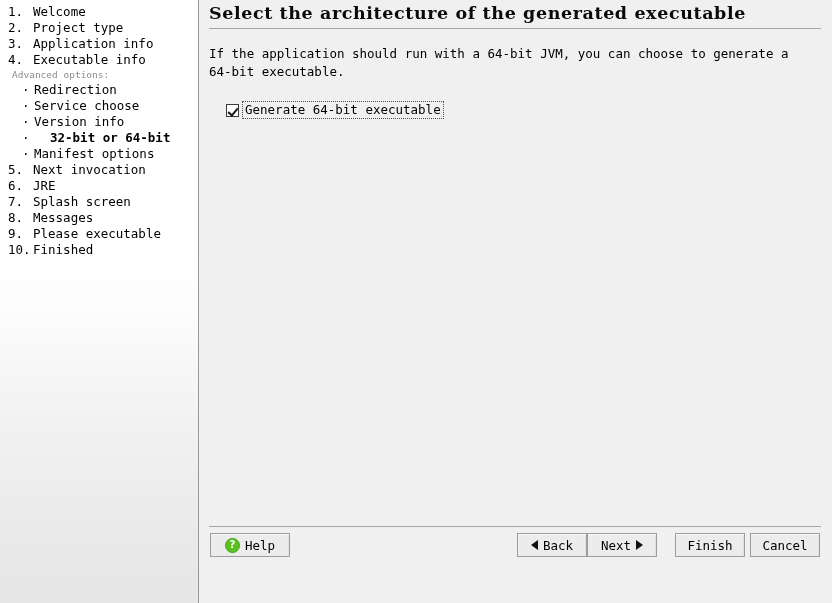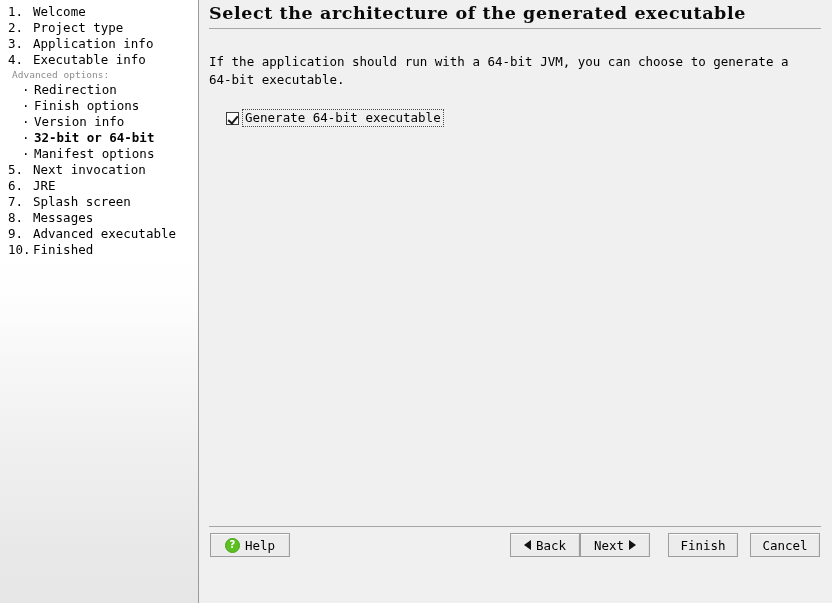--- a/index.html
+++ b/index.html
@@ -73,20 +73,21 @@
   }
   .substep .dot {
     display: inline-block;
     width: 12px;
     flex: 0 0 12px;
     color: #000;
   }
   .substep.current .label,
   .step.current .label {
     font-weight: bold;
+    margin-left: 16px;
   }
   #watermark {
     position: absolute;
     right: -6px;
     bottom: 2px;
     transform-origin: right bottom;
     transform: rotate(-90deg) translate(0, 0);
     font-family: "DejaVu Sans", sans-serif;
     font-size: 56px;
     font-weight: bold;
@@ -126,21 +127,21 @@
   }
   #body-area {
     flex: 1 1 auto;
     padding-top: 8px;
   }
   .para {
     font-family: "DejaVu Sans Mono", monospace;
     font-size: 12.5px;
     line-height: 18px;
     color: #000;
-    margin: 16px 0 10px 1px;
+    margin: 8px 0 10px 1px;
     white-space: pre-line;
   }
   .para.second { margin-top: 20px; }
 
   .checkrow {
     display: flex;
     align-items: center;
     margin: 20px 0 0 18px;
   }
   .cbox {
@@ -198,21 +199,21 @@
     align-items: center;
     justify-content: center;
     gap: 5px;
     white-space: pre;
     cursor: default;
     box-sizing: border-box;
   }
   #help-btn { min-width: 80px; }
   .spacer { flex: 1 1 auto; }
   .group { display: flex; }
-  .group2 { display: flex; gap: 12px; margin-left: 18px; }
+  .group2 { display: flex; gap: 5px; margin-left: 18px; }
   .help-icon {
     width: 13px; height: 13px;
     border-radius: 50%;
     background: #5cc020;
     border: 1px solid #46a314;
     color: #fff;
     font-family: "DejaVu Sans", sans-serif;
     font-size: 10px;
     font-weight: bold;
     line-height: 12px;
@@ -250,21 +251,21 @@
       <li class="step">
         <span class="num">4.</span><span class="label">Executable info</span>
       </li>
 
       <li class="adv-label">Advanced options:</li>
 
       <li class="substep">
         <span class="dot">·</span><span class="label">Redirection</span>
       </li>
       <li class="substep">
-        <span class="dot">·</span><span class="label">Finish options</span>
+        <span class="dot">·</span><span class="label">Service choose</span>
       </li>
       <li class="substep">
         <span class="dot">·</span><span class="label">Version info</span>
       </li>
       <li class="substep current">
         <span class="dot">·</span><span class="label">32-bit or 64-bit</span>
       </li>
       <li class="substep">
         <span class="dot">·</span><span class="label">Manifest options</span>
       </li>
@@ -275,21 +276,21 @@
       <li class="step">
         <span class="num">6.</span><span class="label">JRE</span>
       </li>
       <li class="step">
         <span class="num">7.</span><span class="label">Splash screen</span>
       </li>
       <li class="step">
         <span class="num">8.</span><span class="label">Messages</span>
       </li>
       <li class="step">
-        <span class="num">9.</span><span class="label">Advanced executable</span>
+        <span class="num">9.</span><span class="label">Please executable</span>
       </li>
       <li class="step">
         <span class="num">10.</span><span class="label">Finished</span>
       </li>
     </ul>
 
     <div id="watermark">exe4j</div>
   </div>
 
   <div id="main">

